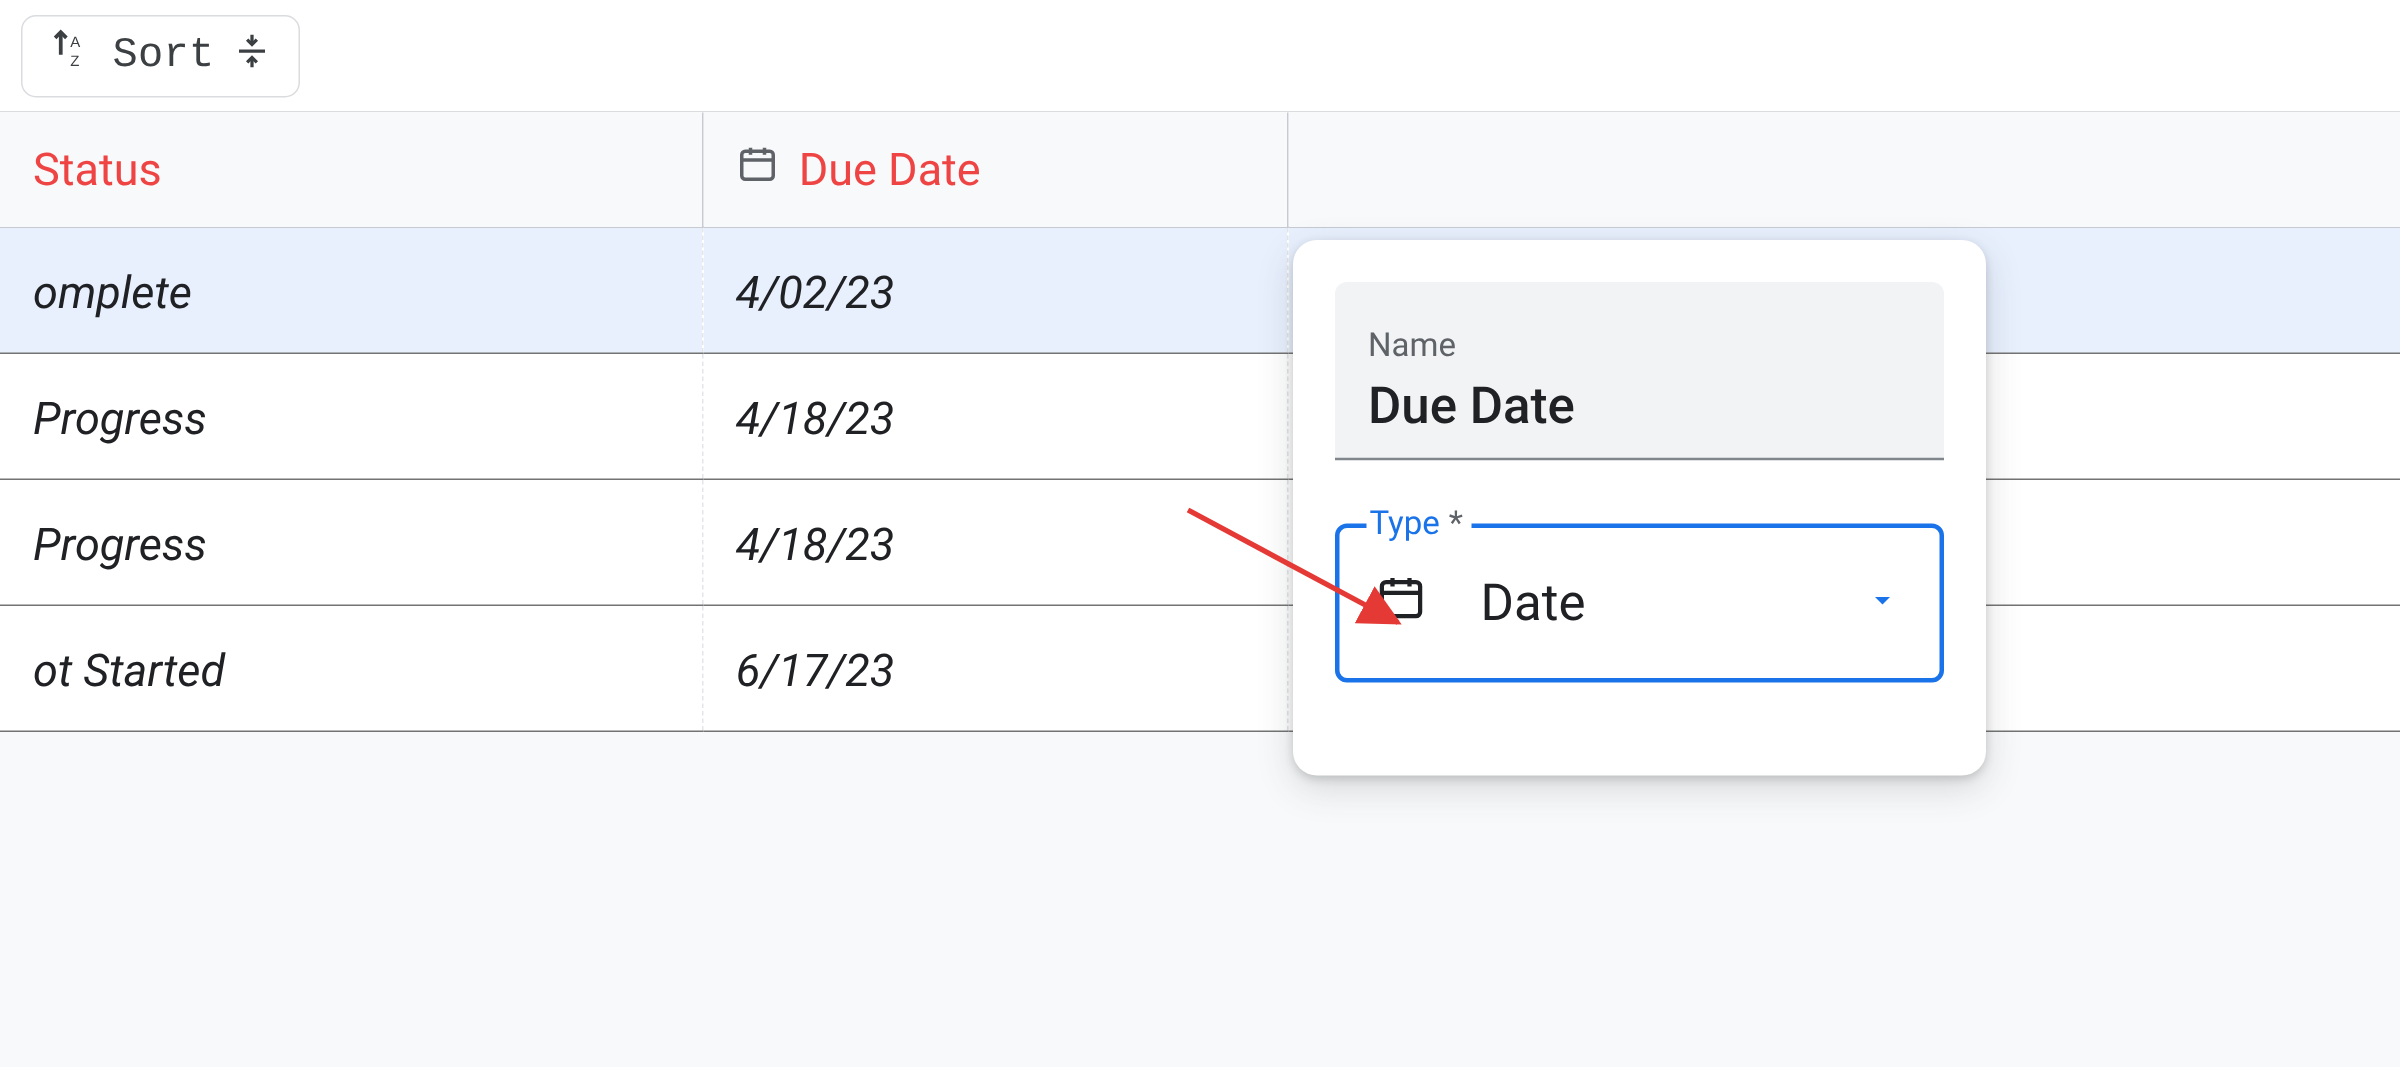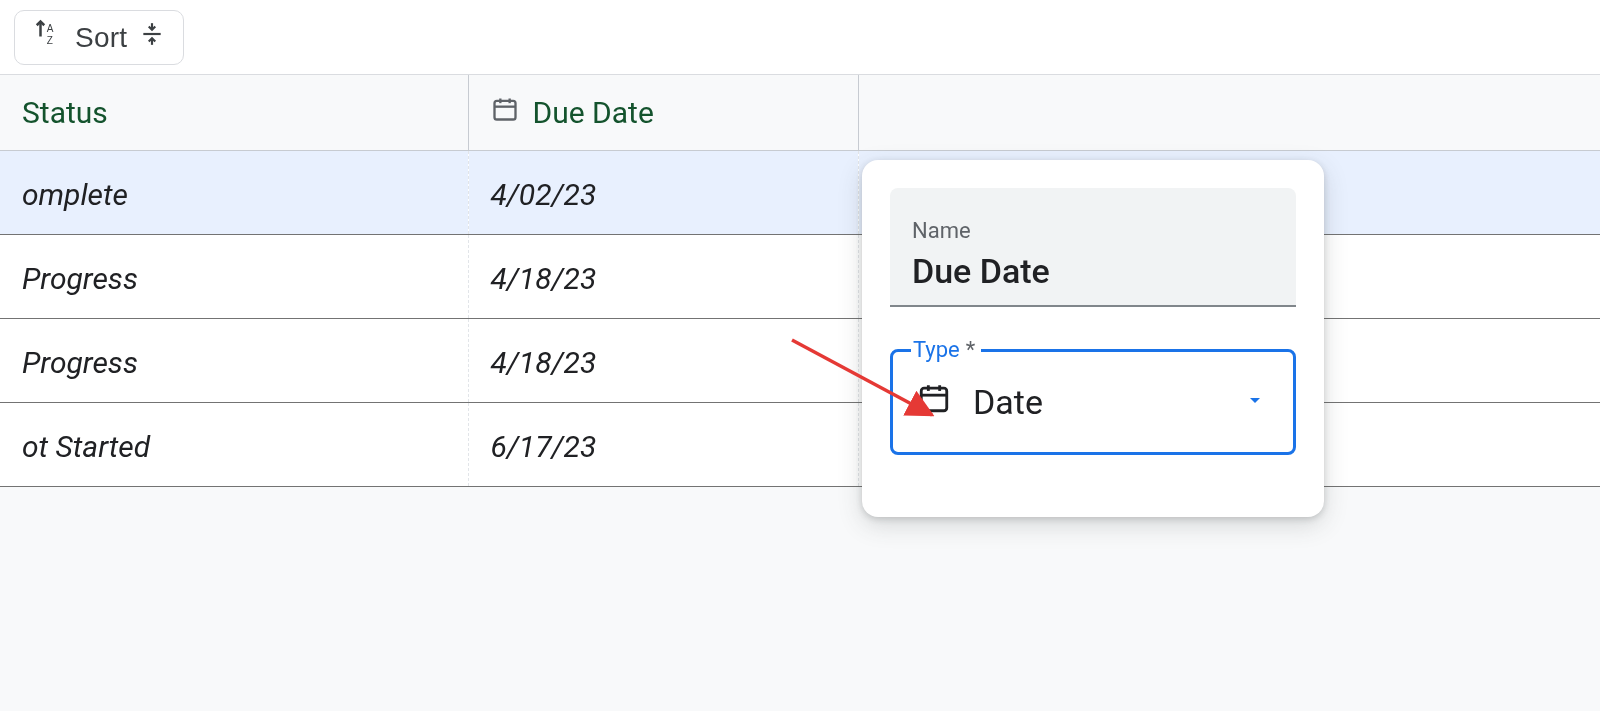--- a/index.html
+++ b/index.html
@@ -31,42 +31,42 @@
     gap: 12px;
     padding: 8px 18px;
     border: 1px solid #dadce0;
     border-radius: 10px;
     background: #fff;
     cursor: pointer;
     font-size: 28px;
     font-weight: 500;
     color: #3c4043;
   }
-  .sort-btn .label { letter-spacing: .2px; }
+  .sort-btn .label { letter-spacing: .2px; font-family: Liberation Mono, monospace; }
 
   
   .table-wrap {
     background: #f8f9fa;
     min-height: 636px;
   }
   .data-table {
     width: 100%;
     border-collapse: collapse;
     table-layout: fixed;
     background: #fff;
   }
   .data-table col.col-status  { width: 468px; }
   .data-table col.col-date    { width: 390px; }
   .data-table col.col-rest    { width: auto; }
   .data-table thead th {
     position: relative;
     text-align: left;
     font-weight: 400;
     font-size: 30px;
-    color: #14532d;
+    color: #ef4444;
     background: #f8f9fa;
     border-bottom: 1px solid #c7cbd1;
     border-right: 1px solid #c7cbd1;
     padding: 20px 10px 20px 22px;
   }
   .data-table thead th:last-child { border-right: none; }
   .data-table tbody td {
     font-size: 30px;
     color: #202124;
     padding: 26px 10px 22px 22px;
@@ -133,21 +133,21 @@
     font-size: 22px;
     color: #1a73e8;
     display: inline-flex;
     gap: 6px;
     align-items: center;
   }
   .type-notch .asterisk { color: #5f6368; }
   .type-select {
     display: inline-flex;
     align-items: center;
-    gap: 22px;
+    gap: 36px;
     font-size: 34px;
     color: #202124;
   }
   .type-caret {
     position: absolute;
     right: 26px;
     top: 50%;
     transform: translateY(-50%);
   }
 

